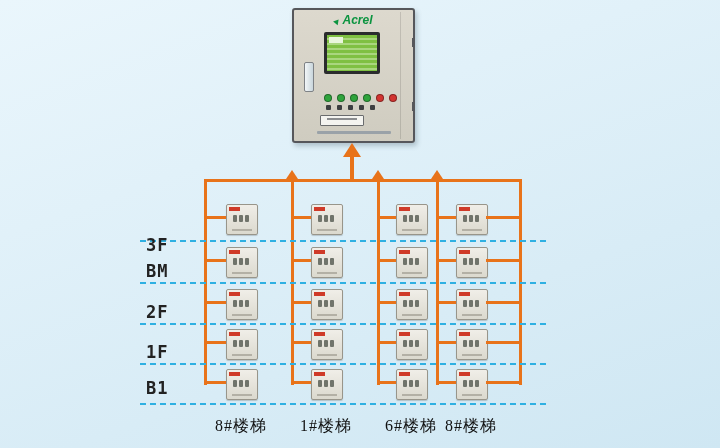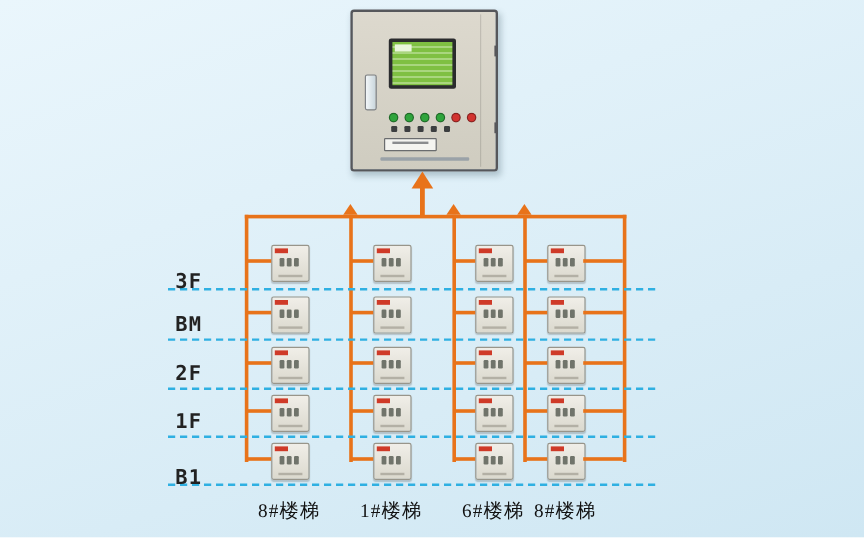--- a/index.html
+++ b/index.html
@@ -66,20 +66,21 @@
 </style>
 </head>
 <body>
 
 <div class="stage">
 
   <div class="cabinet">
     <div class="door-seam"></div>
     <div class="hinge" style="top:28px"></div>
     <div class="hinge" style="top:92px"></div>
+    <div class="brand"><span class="leaf"></span><span>Acrel</span></div>
     <div class="screen">
       <div class="screen-inner">
         <div class="screen-hl"></div>
       </div>
     </div>
     <div class="tube"></div>
     <div class="leds">
       <span class="led g"></span>
       <span class="led g"></span>
       <span class="led g"></span>
@@ -112,25 +113,25 @@
   <div class="tri" style="left:286px;top:170px"></div>
   <div class="tri" style="left:372px;top:170px"></div>
   <div class="tri" style="left:431px;top:170px"></div>
 
   <div class="dash-line" style="top:240px"></div>
   <div class="dash-line" style="top:282px"></div>
   <div class="dash-line" style="top:323px"></div>
   <div class="dash-line" style="top:363px"></div>
   <div class="dash-line" style="top:403px"></div>
 
-  <div class="floor-label" style="top:225px">3F</div>
+  <div class="floor-label" style="top:235px">3F</div>
   <div class="floor-label" style="top:261px">BM</div>
   <div class="floor-label" style="top:302px">2F</div>
   <div class="floor-label" style="top:342px">1F</div>
-  <div class="floor-label" style="top:388px">B1</div>
+  <div class="floor-label" style="top:378px">B1</div>
 
   <div id="device-grid">
       <div class="device" style="left: 226px; top: 204px;">
         <span class="dev-tag"></span>
         <span class="dev-k">
           <span></span>
           <span></span>
           <span></span>
         </span>
         <span class="dev-base"></span>

